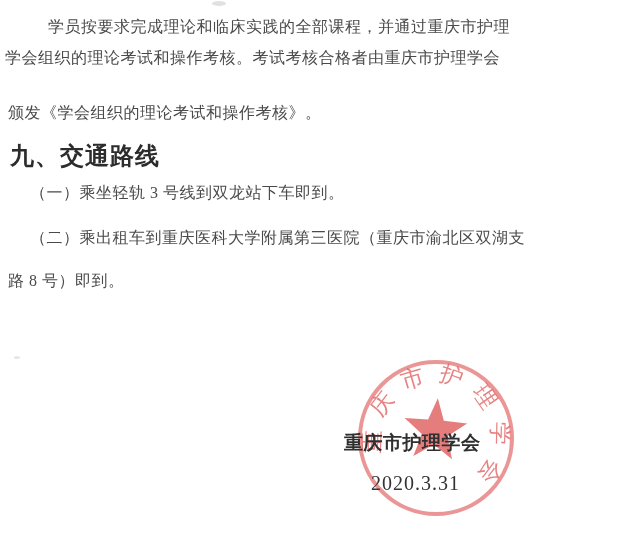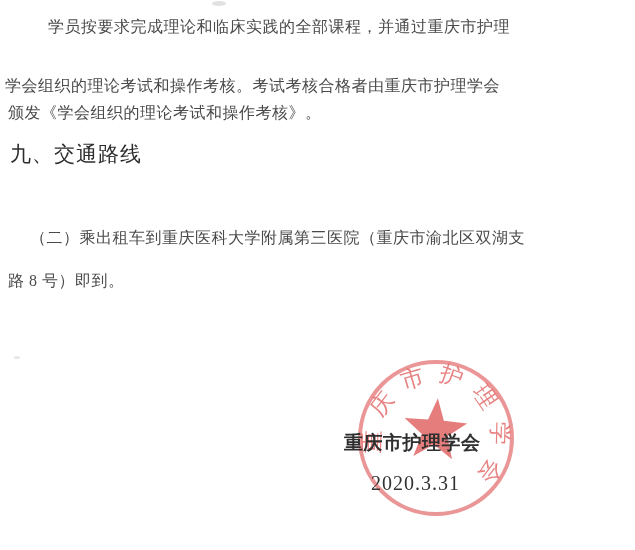--- a/index.html
+++ b/index.html
@@ -14,22 +14,22 @@
   .bodyline {
     position: absolute;
     font-size: 16px;
     letter-spacing: 0.5px;
     color: #4a4a4a;
     white-space: nowrap;
     line-height: 24px;
   }
   .heading {
     position: absolute;
-    font-size: 21px;
-    font-weight: normal;
+    font-size: 24px;
+    font-weight: bold;
     letter-spacing: 1px;
     color: #2c2c2c;
     white-space: nowrap;
   }
   .sig-org {
     position: absolute;
     top: 430px;
     left: 344px;
     font-size: 19px;
     font-weight: 600;
@@ -79,25 +79,26 @@
 </style>
 </head>
 <body>
 
 <div class="page">
 
   <div class="artifact artifact-top"></div>
   <div class="artifact artifact-left"></div>
 
   <div class="bodyline" style="top:15px; left:48px">学员按要求完成理论和临床实践的全部课程，并通过重庆市护理</div>
-  <div class="bodyline" style="top:74px; left:5px">学会组织的理论考试和操作考核。考试考核合格者由重庆市护理学会</div>
+  <div class="bodyline" style="top:46px; left:5px">学会组织的理论考试和操作考核。考试考核合格者由重庆市护理学会</div>
   <div class="bodyline" style="top:101px; left:8px">颁发《学会组织的理论考试和操作考核》。</div>
 
   <div class="heading" style="top:140px; left:10px">九、交通路线</div>
 
+  <div class="bodyline" style="top:181px; left:30px">（一）乘坐轻轨 3 号线到双龙站下车即到。</div>
   <div class="bodyline" style="top:226px; left:30px">（二）乘出租车到重庆医科大学附属第三医院（重庆市渝北区双湖支</div>
   <div class="bodyline" style="top:269px; left:8px">路 8 号）即到。</div>
 
   <div class="seal">
     <svg viewBox="0 0 160 160" width="160" height="160">
       <defs>
         <path id="sealArc" d="M 27.4 99.2 A 56 56 0 1 1 112.1 125.9" fill="none"></path>
       </defs>
       <circle cx="80" cy="80" r="76" fill="none" stroke="#e88484" stroke-width="4" opacity="0.85"></circle>
       <polygon points="0,-33 7.9,-10.9 31.4,-10.2 12.8,4.2 19.4,26.7 0,13.5 -19.4,26.7 -12.8,4.2 -31.4,-10.2 -7.9,-10.9" transform="translate(79,73) rotate(5)" fill="#e05c5c" opacity="0.8"></polygon>

